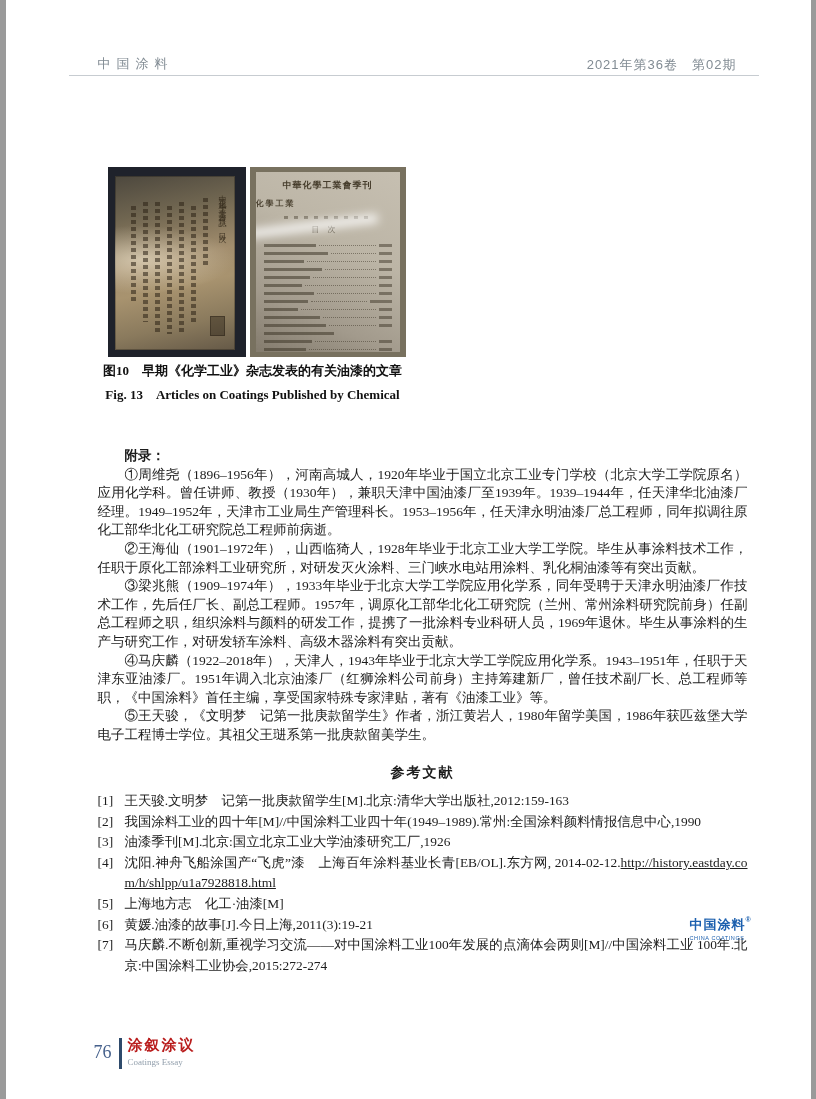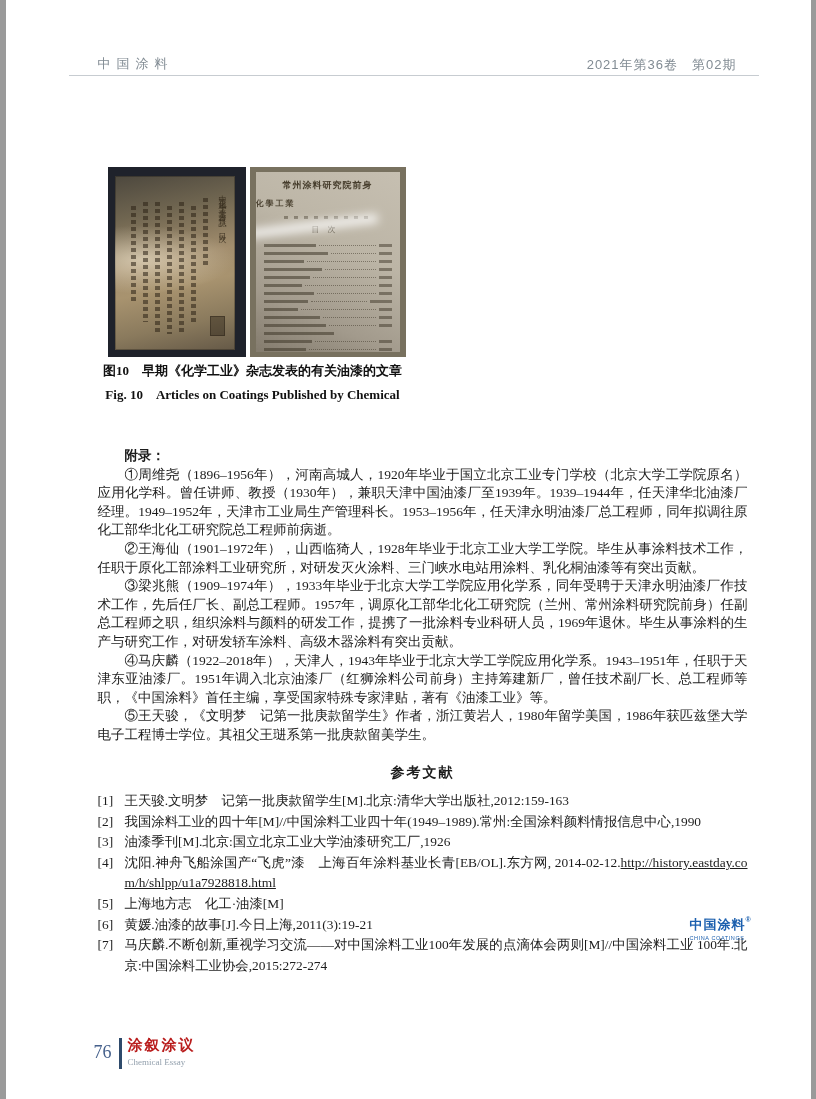--- a/index.html
+++ b/index.html
@@ -135,21 +135,21 @@
       <div class="vline" style="left:52px; top:30px; height:128px;"></div>
       <div class="vline" style="left:64px; top:26px; height:132px;"></div>
       <div class="vline" style="left:76px; top:30px; height:118px;"></div>
       <div class="vline" style="left:88px; top:22px; height:70px;"></div>
       <div class="stamp"></div>
     </div>
   </div>
 
   <div class="photo photo-right">
     <div class="paper">
-      <div class="ph-title">常州涂料研究院前身</div>
+      <div class="ph-title">中華化學工業會季刊</div>
       <div class="ph-sub">化學工業</div>
       <div class="ph-vol"></div>
       <div class="ph-toc-label">目次</div>
       <div class="toc-rows">
         <div class="toc-row">
             <span class="b" style="width:52px"></span>
             <span class="lead"></span>
             <span class="r"></span>
           </div>
         <div class="toc-row">
@@ -218,21 +218,21 @@
             <span class="r"></span>
           </div>
       </div>
 
       <div class="glare"></div>
     </div>
   </div>
 
   <div class="caption-zh">图10　早期《化学工业》杂志发表的有关油漆的文章</div>
   <div class="caption-en">
-    <div>Fig. 10　Articles on Coatings Published by Chemical</div>
+    <div>Fig. 13　Articles on Coatings Published by Chemical</div>
   </div>
 
 
   <div class="appendix">
     <div class="appendix-title">附录：</div>
     <p class="item">①周维尧（1896–1956年），河南高城人，1920年毕业于国立北京工业专门学校（北京大学工学院原名）应用化学科。曾任讲师、教授（1930年），兼职天津中国油漆厂至1939年。1939–1944年，任天津华北油漆厂经理。1949–1952年，天津市工业局生产管理科长。1953–1956年，任天津永明油漆厂总工程师，同年拟调往原化工部华北化工研究院总工程师前病逝。</p>
     <p class="item">②王海仙（1901–1972年），山西临猗人，1928年毕业于北京工业大学工学院。毕生从事涂料技术工作，任职于原化工部涂料工业研究所，对研发灭火涂料、三门峡水电站用涂料、乳化桐油漆等有突出贡献。</p>
     <p class="item">③梁兆熊（1909–1974年），1933年毕业于北京大学工学院应用化学系，同年受聘于天津永明油漆厂作技术工作，先后任厂长、副总工程师。1957年，调原化工部华北化工研究院（兰州、常州涂料研究院前身）任副总工程师之职，组织涂料与颜料的研发工作，提携了一批涂料专业科研人员，1969年退休。毕生从事涂料的生产与研究工作，对研发轿车涂料、高级木器涂料有突出贡献。</p>
     <p class="item">④马庆麟（1922–2018年），天津人，1943年毕业于北京大学工学院应用化学系。1943–1951年，任职于天津东亚油漆厂。1951年调入北京油漆厂（红狮涂料公司前身）主持筹建新厂，曾任技术副厂长、总工程师等职，《中国涂料》首任主编，享受国家特殊专家津贴，著有《油漆工业》等。</p>
     <p class="item">⑤王天骏，《文明梦　记第一批庚款留学生》作者，浙江黄岩人，1980年留学美国，1986年获匹兹堡大学电子工程博士学位。其祖父王琎系第一批庚款留美学生。</p>
@@ -273,15 +273,15 @@
   </div>
 
   <div class="brand">
     <div class="brand-zh"><span>中国涂料</span><span class="brand-tm">®</span></div>
     <div class="brand-en">CHINA COATINGS</div>
   </div>
 
   <div class="page-number">76</div>
   <div class="footer-bar"></div>
   <div class="footer-col-zh">涂叙涂议</div>
-  <div class="footer-col-en">Chemical Essay</div>
+  <div class="footer-col-en">Coatings Essay</div>
 
 </div>
 
 </body></html>

